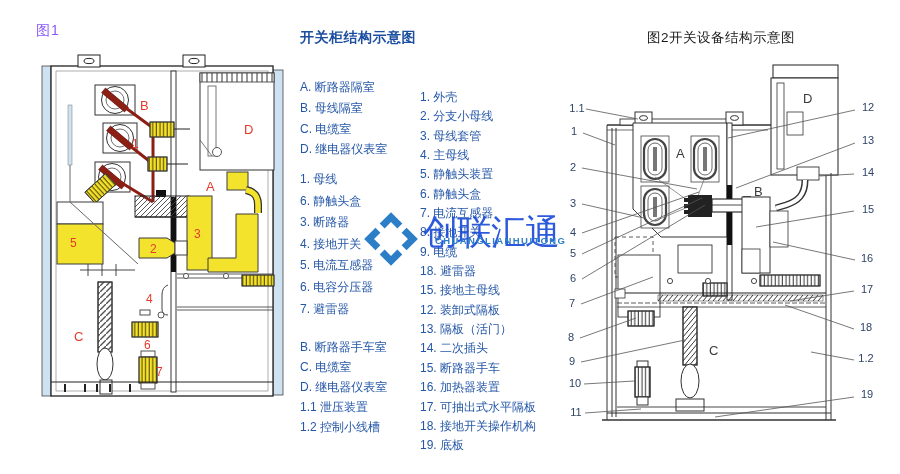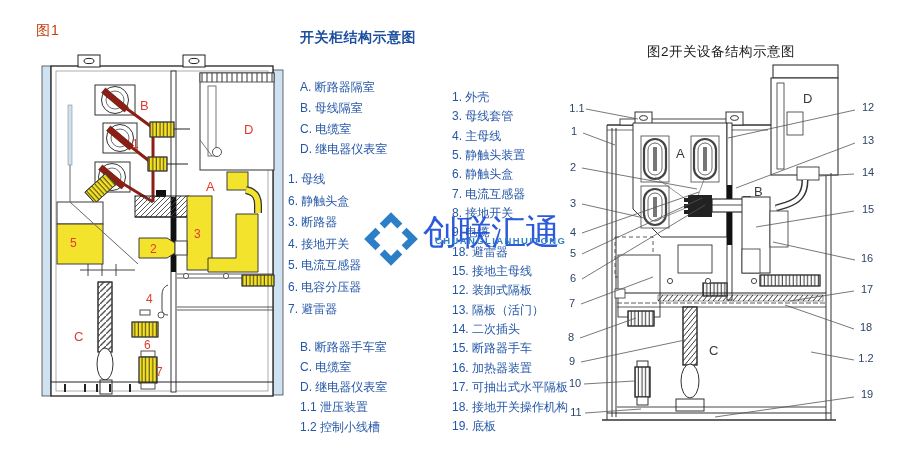--- a/index.html
+++ b/index.html
@@ -1,26 +1,26 @@
 <!DOCTYPE html>
 <html><head>
 <meta charset="utf-8">
 <style>
   html,body{margin:0;padding:0;background:#ffffff;}
   .canvas{position:relative;width:900px;height:474px;background:#fff;overflow:hidden;
           font-family:"Liberation Sans",sans-serif;}
-  .cap{position:absolute;color:#c2410c;font-size:14px;letter-spacing:1px;}
-  .fig2cap{position:absolute;left:647px;top:43px;color:#1a1a1a;font-size:13.5px;letter-spacing:0.5px;}
+  .cap{position:absolute;color:#8b5cf6;font-size:14px;letter-spacing:1px;}
+  .fig2cap{position:absolute;left:647px;top:29px;color:#1a1a1a;font-size:13.5px;letter-spacing:0.5px;}
   .c1-title{position:absolute;left:300px;top:29px;color:#1d4fa0;font-weight:bold;font-size:14px;letter-spacing:0.5px;}
   .lgroup{position:absolute;color:#2557a7;font-size:12px;white-space:nowrap;}
   .lgroup div{height:20.8px;line-height:20.8px;}
   .g1{left:300px;top:77px;}
-  .g2{left:288px;top:169px;} .g2 div{height:21.6px;line-height:21.6px;}
+  .g2{left:300px;top:169px;} .g2 div{height:21.6px;line-height:21.6px;}
   .g3{left:300px;top:337px;} .g3 div{height:20.1px;line-height:20.1px;}
-  .g4{left:420px;top:88px;margin-left:32px;}  .g4 div{height:19.35px;line-height:19.35px;}
+  .g4{left:420px;top:88px;}  .g4 div{height:19.35px;line-height:19.35px;}
   svg{position:absolute;}
   svg text{font-family:"Liberation Sans",sans-serif;}
   .rlab{fill:#e23b2e;font-size:12px;}
   .rlabL{fill:#e23b2e;font-size:13px;}
   .glab{fill:#3a3a3a;font-size:13px;}
   .co{fill:#2f4468;font-size:11px;}
   .wm{position:absolute;left:363px;top:209px;width:200px;height:62px;opacity:0.93;pointer-events:none;}
   .wm-text{position:absolute;left:60px;top:0px;color:#1d4ed8;font-size:35px;font-weight:normal;letter-spacing:-1px;white-space:nowrap;}
   .wm-sub{position:absolute;left:72px;top:26px;color:#1d76c2;font-size:9.5px;font-weight:bold;letter-spacing:1.4px;white-space:nowrap;}
 </style>
@@ -203,20 +203,21 @@
   <div class="lgroup g3">
     <div>B. 断路器手车室</div>
     <div>C. 电缆室</div>
     <div>D. 继电器仪表室</div>
     <div>1.1 泄压装置</div>
     <div>1.2 控制小线槽</div>
   </div>
 
   <div class="lgroup g4">
     <div>1. 外壳</div>
+    <div>2. 分支小母线</div>
     <div>3. 母线套管</div>
     <div>4. 主母线</div>
     <div>5. 静触头装置</div>
     <div>6. 静触头盒</div>
     <div>7. 电流互感器</div>
     <div>8. 接地开关</div>
     <div>9. 电缆</div>
     <div>18. 避雷器</div>
     <div>15. 接地主母线</div>
     <div>12. 装卸式隔板</div>

